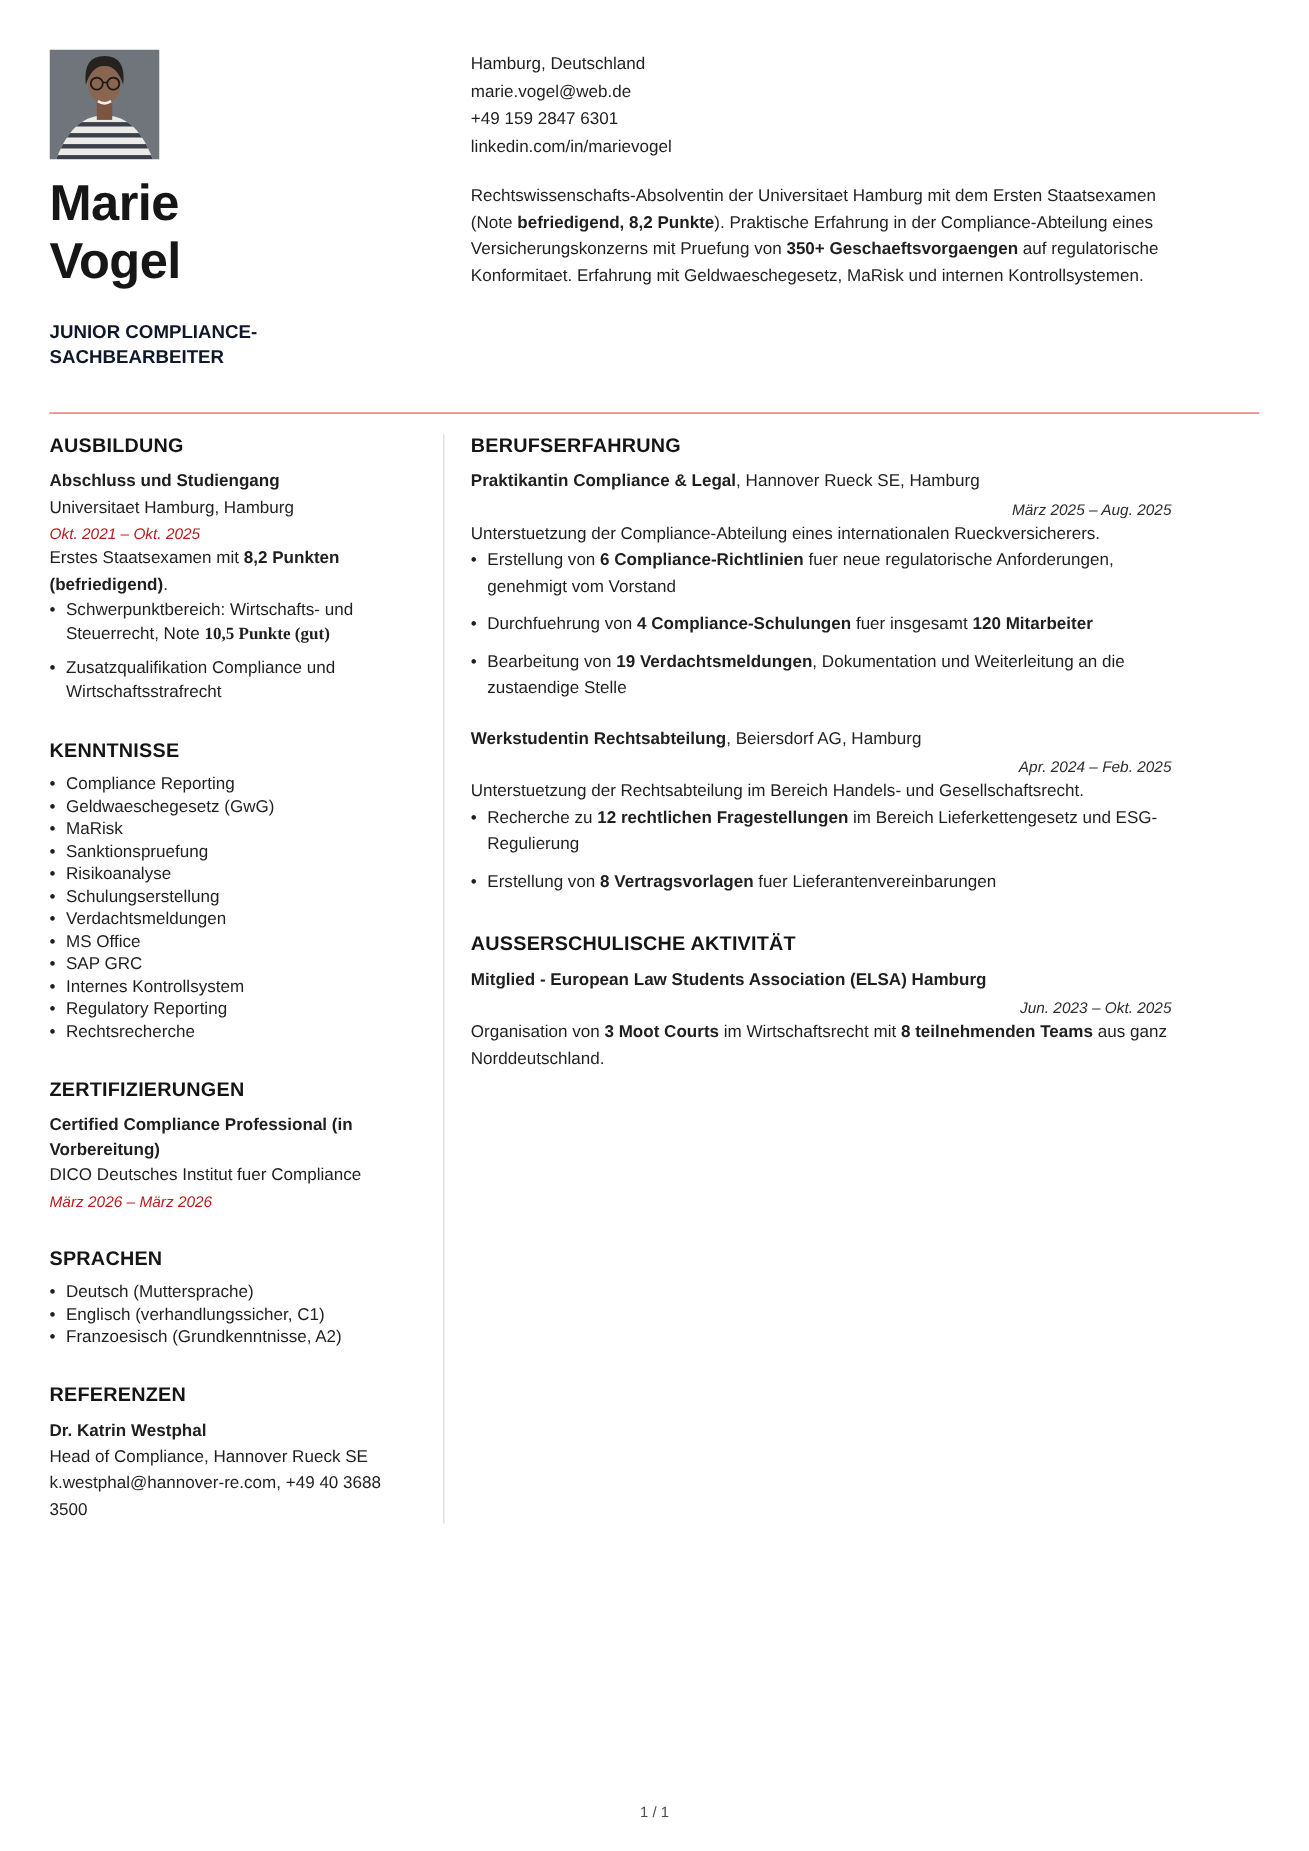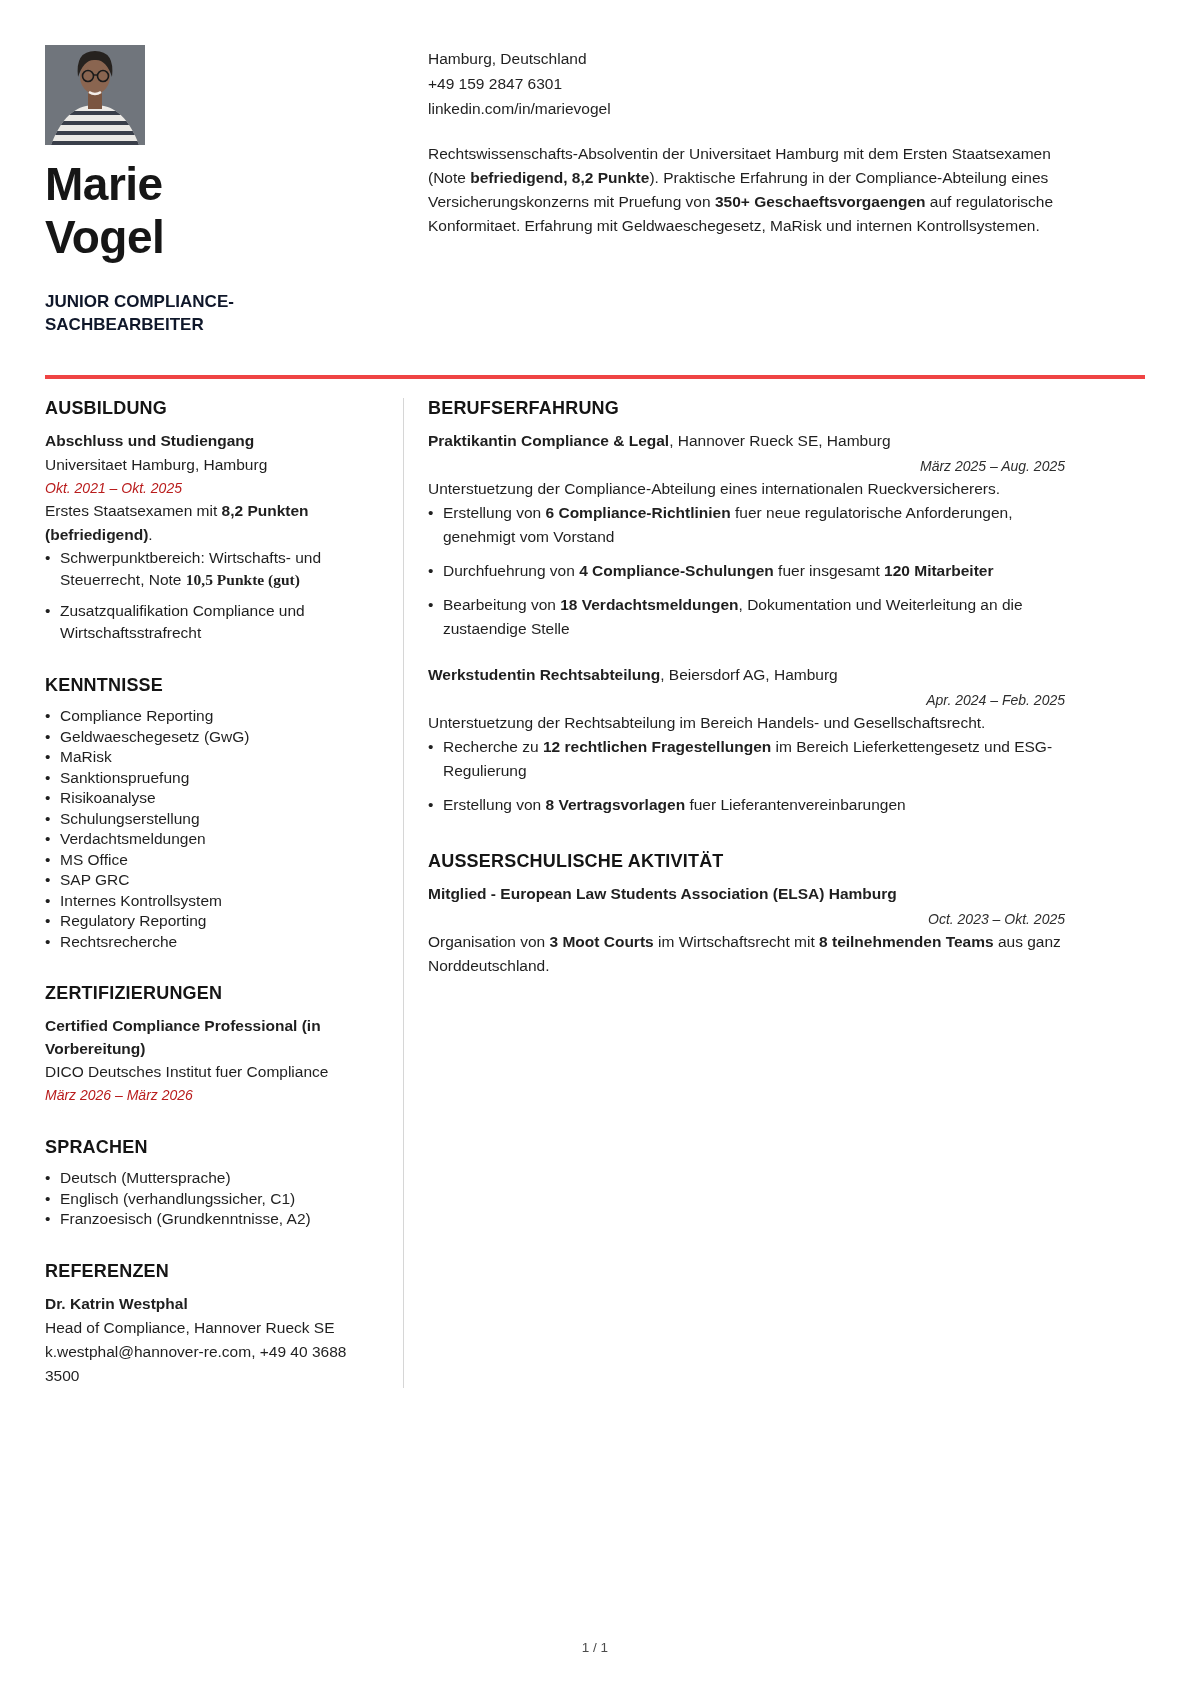--- a/index.html
+++ b/index.html
@@ -14,21 +14,21 @@
   .header { display:flex; }
   .header-left { flex:0 0 330px; width:330px; }
   .photo { width:100px; height:100px; display:block; }
   .name { font-size:46px; font-weight:800; line-height:53px; letter-spacing:-0.5px; color:#161616; margin-top:13px; }
   .role-title { font-size:17px; font-weight:700; line-height:23px; color:#0f172a; margin-top:26px; }
   .header-right { margin-left:53px; width:637px; padding-top:1px; }
   .contact-line { font-size:15.5px; line-height:25px; }
   .summary { margin-top:21px; font-size:15.5px; line-height:24px; }
 
   
-  .main { display:flex; margin-top:39px; border-top:4px solid #ef4444; padding-top:19px; }
+  .main { display:flex; margin-top:39px; border-top:1px solid #ef4444; padding-top:19px; }
   .col-left { flex:0 0 330px; width:330px; }
   .vdivider { flex:0 0 1px; width:1px; background:#d6d6d6; margin-left:28px; min-height:958px; }
   .col-right { flex:1 1 auto; margin-left:24px; padding-right:80px; }
 
   h2.section { font-size:18px; font-weight:700; margin:0 0 10px; color:#151515; letter-spacing:0.2px; }
   .sec { margin-top:0; }
   .sec + .sec { margin-top:31px; }
 
   .text { font-size:15.5px; line-height:24px; }
   .bold { font-weight:700; }
@@ -89,20 +89,21 @@
       </svg>
       <div class="name">
         <div>Marie</div>
         <div>Vogel</div>
       </div>
       <div class="role-title">JUNIOR COMPLIANCE-SACHBEARBEITER</div>
     </div>
 
     <div class="header-right">
       <div class="contact-line">Hamburg, Deutschland</div>
+      <div class="contact-line">marie.vogel@web.de</div>
       <div class="contact-line">+49 159 2847 6301</div>
       <div class="contact-line">linkedin.com/in/marievogel</div>
       <div class="summary"><span>Rechtswissenschafts-Absolventin der Universitaet Hamburg mit dem Ersten Staatsexamen (Note </span><span style="font-weight: 700;">befriedigend, 8,2 Punkte</span><span>). Praktische Erfahrung in der Compliance-Abteilung eines Versicherungskonzerns mit Pruefung von </span><span style="font-weight: 700;">350+ Geschaeftsvorgaengen</span><span> auf regulatorische Konformitaet. Erfahrung mit Geldwaeschegesetz, MaRisk und internen Kontrollsystemen.</span></div>
     </div>
   </div>
 
   <div class="main">
 
     <div class="col-left">
 
@@ -172,21 +173,21 @@
           <div class="job-head">
             <div class="job-title-line">
               <span class="bold">Praktikantin Compliance &amp; Legal</span><span>, Hannover Rueck SE, Hamburg</span>
             </div>
             <span class="job-dates">März 2025 – Aug. 2025</span>
           </div>
           <div class="job-desc">Unterstuetzung der Compliance-Abteilung eines internationalen Rueckversicherers.</div>
           <ul class="bullets job-bullets">
             <li><span>Erstellung von </span><span style="font-weight: 700;">6 Compliance-Richtlinien</span><span> fuer neue regulatorische Anforderungen, genehmigt vom Vorstand</span></li>
             <li><span>Durchfuehrung von </span><span style="font-weight: 700;">4 Compliance-Schulungen</span><span> fuer insgesamt </span><span style="font-weight: 700;">120 Mitarbeiter</span></li>
-            <li><span>Bearbeitung von </span><span style="font-weight: 700;">18 Verdachtsmeldungen</span><span>, Dokumentation und Weiterleitung an die zustaendige Stelle</span></li>
+            <li><span>Bearbeitung von </span><span style="font-weight: 700;">19 Verdachtsmeldungen</span><span>, Dokumentation und Weiterleitung an die zustaendige Stelle</span></li>
           </ul>
         </div>
 
         <div class="job">
           <div class="job-head">
             <div class="job-title-line">
               <span class="bold">Werkstudentin Rechtsabteilung</span><span>, Beiersdorf AG, Hamburg</span>
             </div>
             <span class="job-dates">Apr. 2024 – Feb. 2025</span>
           </div>
@@ -198,21 +199,21 @@
         </div>
       </div>
 
       <div class="right-gap">
         <h2 class="section">AUSSERSCHULISCHE AKTIVITÄT</h2>
         <div class="job">
           <div class="job-head">
             <div class="job-title-line">
               <span class="bold">Mitglied - European Law Students Association (ELSA) Hamburg</span>
             </div>
-            <span class="job-dates">Oct. 2023 – Okt. 2025</span>
+            <span class="job-dates">Jun. 2023 – Okt. 2025</span>
           </div>
           <div class="job-desc"><span>Organisation von </span><span style="font-weight: 700;">3 Moot Courts</span><span> im Wirtschaftsrecht mit </span><span style="font-weight: 700;">8 teilnehmenden Teams</span><span> aus ganz Norddeutschland.</span></div>
         </div>
       </div>
 
     </div>
   </div>
 
   <div class="footer">1 / 1</div>
 

